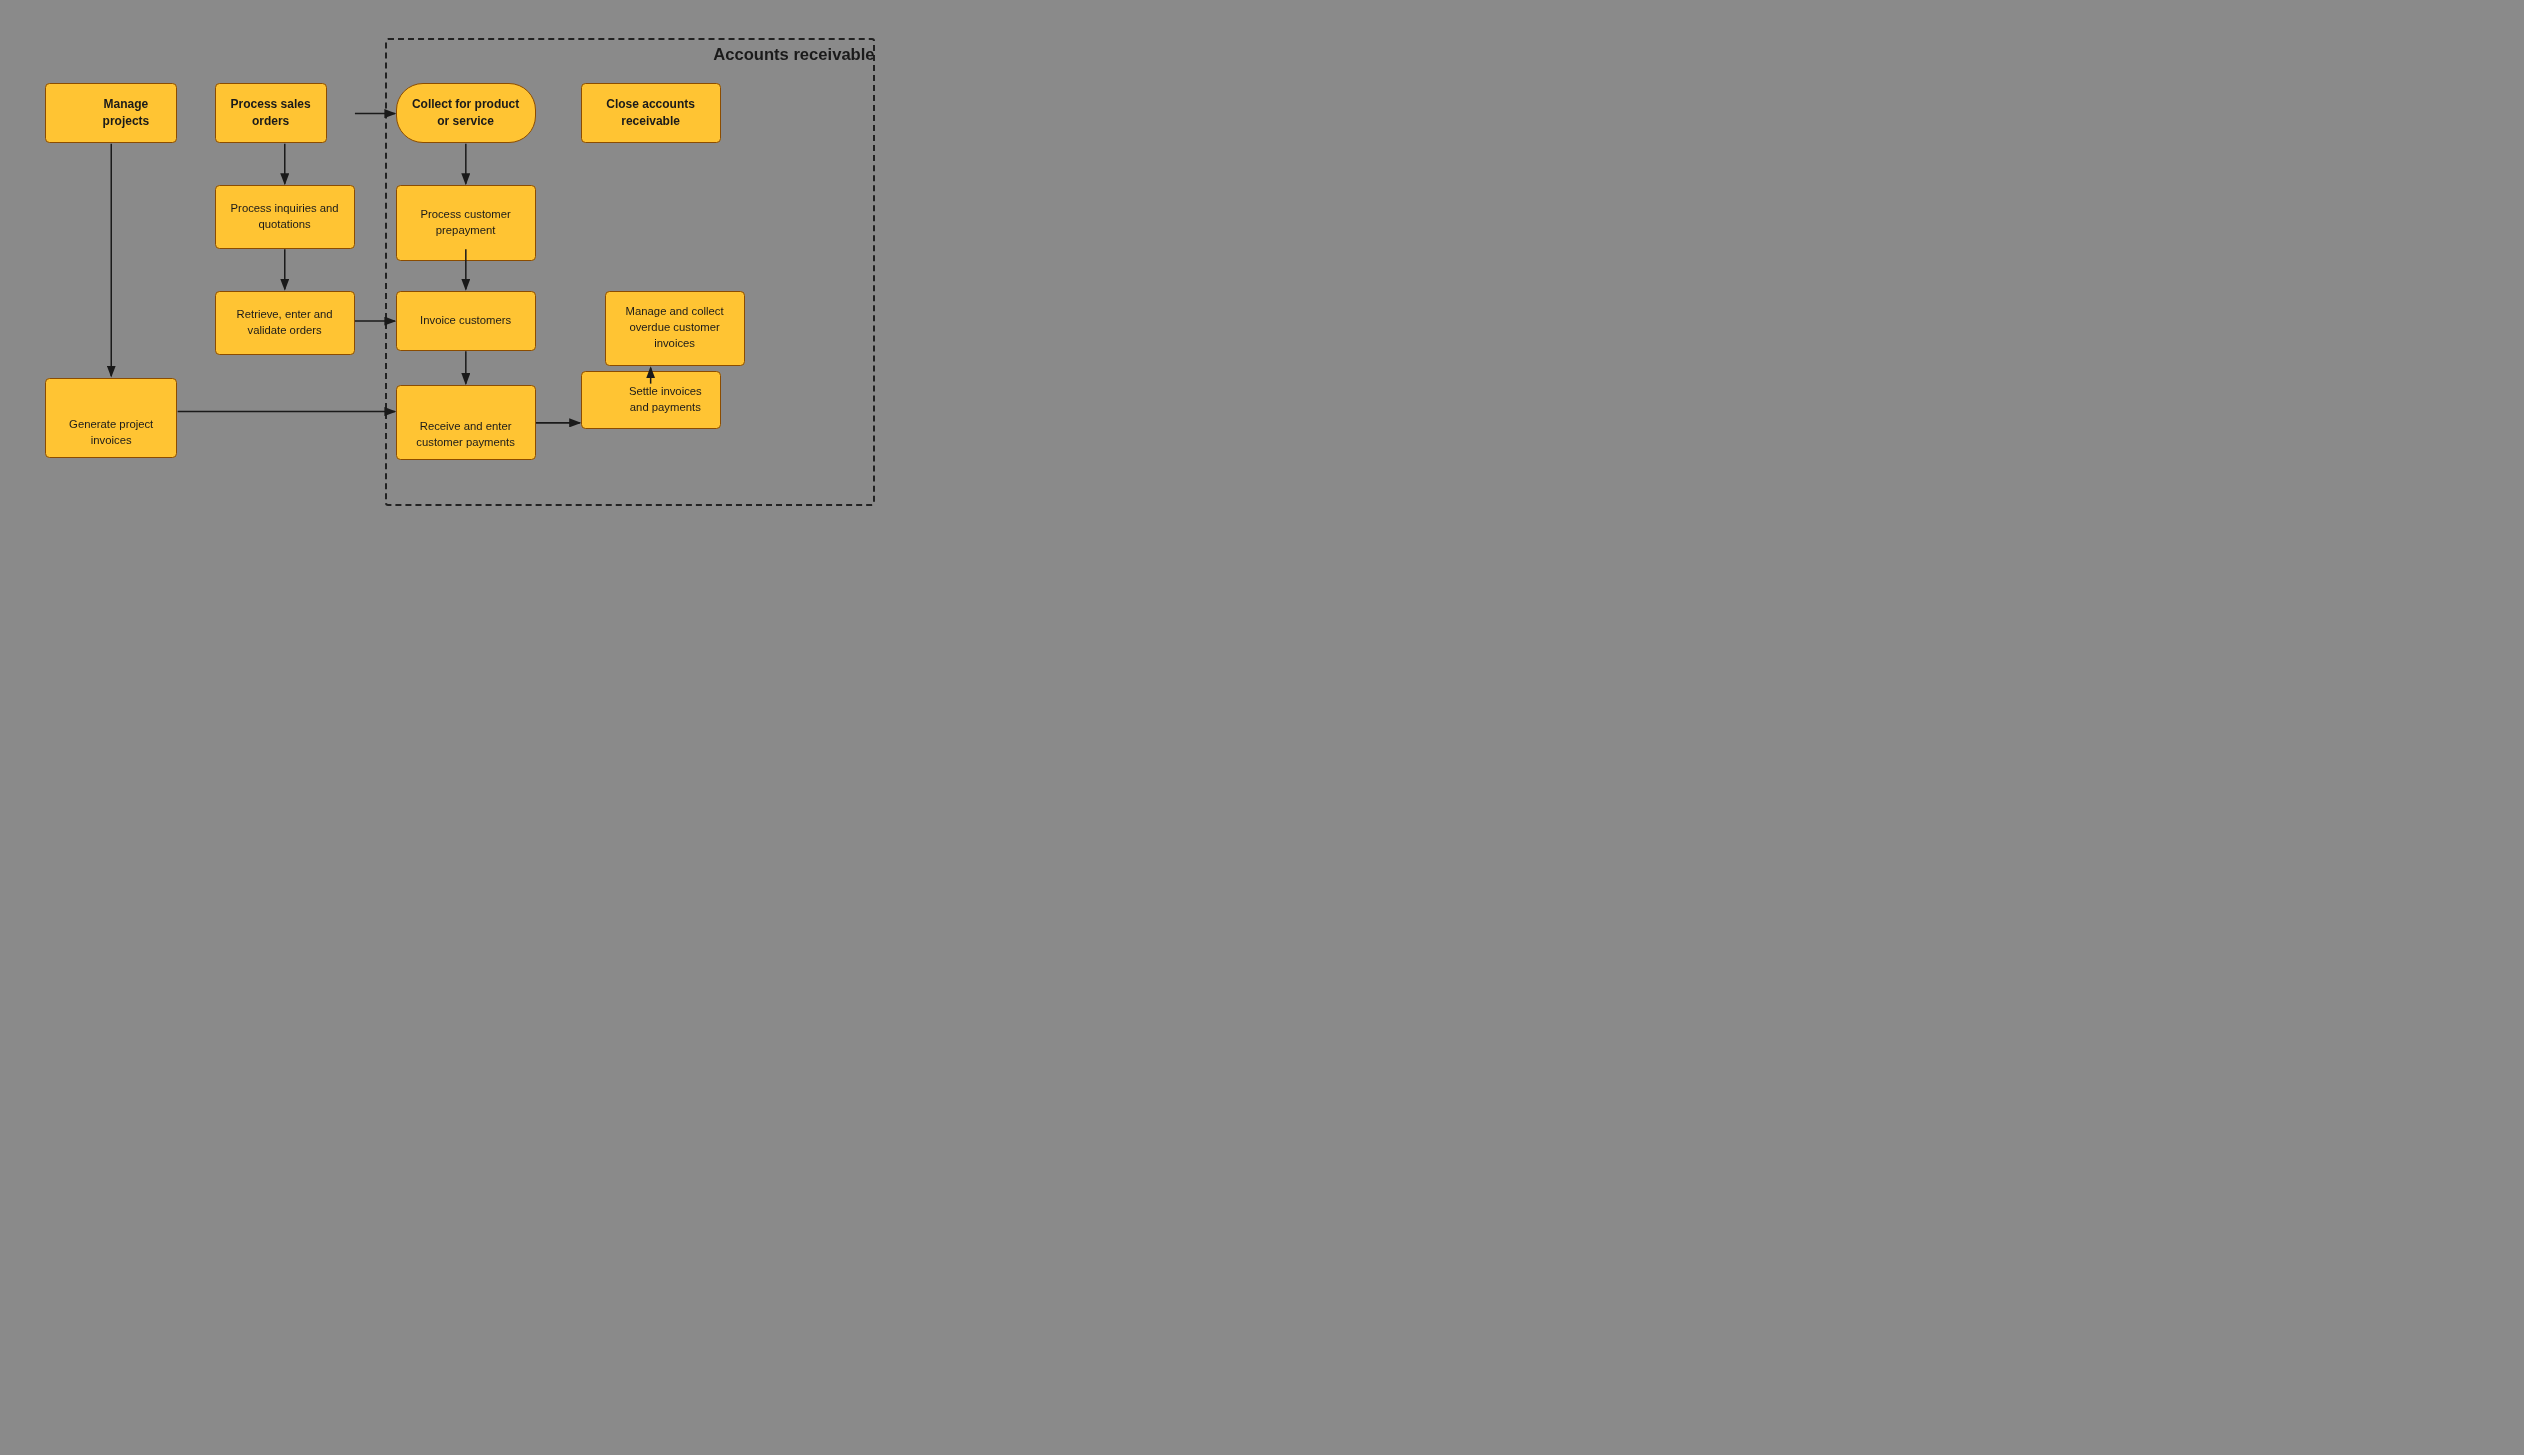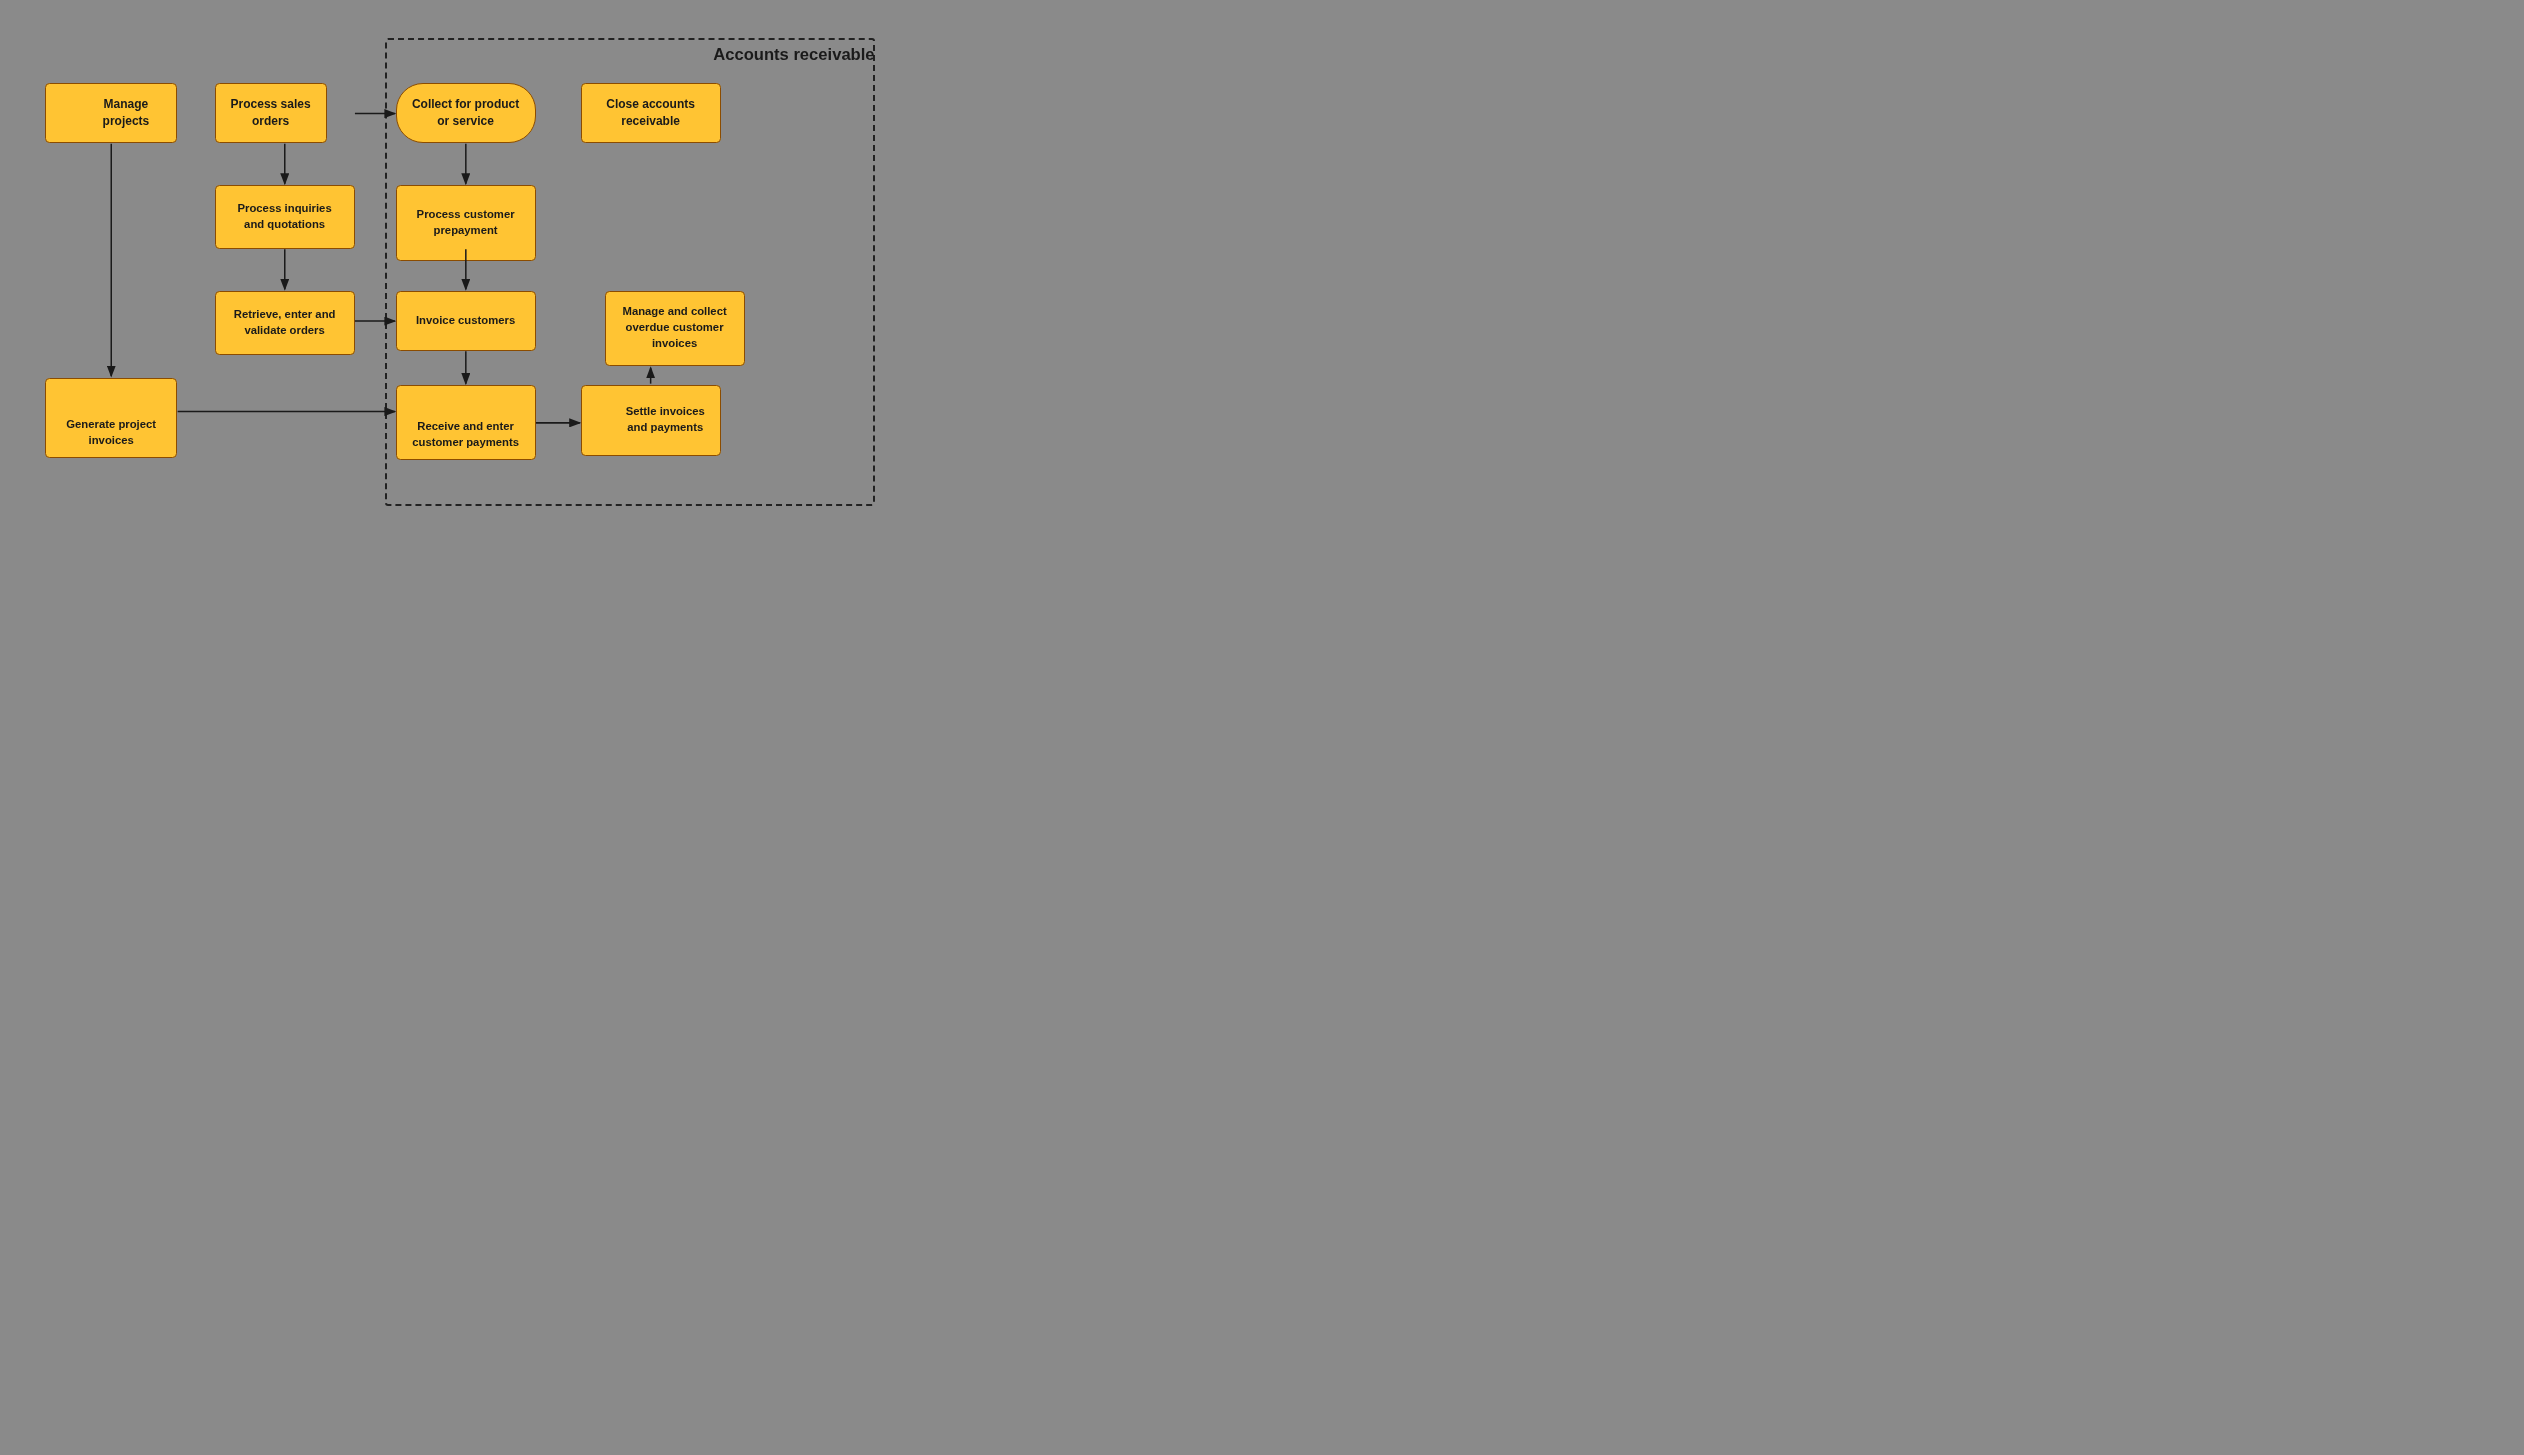--- a/index.html
+++ b/index.html
@@ -44,21 +44,20 @@
       border: 1.9px solid #8b4c00;
       border-radius: 4.5px;
       text-align: center;
       display: flex;
       align-items: center;
       justify-content: center;
       padding: 7.5px 10.6px;
       font-size: 11.3px;
       line-height: 1.4;
       color: #1a1a1a;
-      font-weight: bold;
     }
 
     .box.bold-text {
       font-weight: bold;
       font-size: 12px;
     }
   </style>
 </head>
 <body>
 
@@ -124,21 +123,21 @@
     </div>
 
     <div class="box bold-text" style="left: 558px; top: 60px; width: 140px; height: 60px;">
       <span>Close accounts receivable</span>
     </div>
 
     <div class="box" style="left: 582px; top: 268px; width: 140px; height: 75px;">
       <span>Manage and collect overdue customer invoices</span>
     </div>
 
-    <div class="box" style="left: 558px; top: 362px; width: 140px; height: 71px; padding-left: 40px;">
+    <div class="box" style="left: 558px; top: 348px; width: 140px; height: 58px; padding-left: 40px;">
       <span>Settle invoices and payments</span>
     </div>
 
     <svg class="arrows-svg" xmlns="http://www.w3.org/2000/svg" viewBox="0 0 1140 660" width="860" height="498">
       <defs>
         <marker id="arrowhead" markerWidth="8" markerHeight="6" refX="7" refY="3" orient="auto">
           <polygon points="0 0, 8 3, 0 6" fill="#1a1a1a"></polygon>
         </marker>
       </defs>
 

